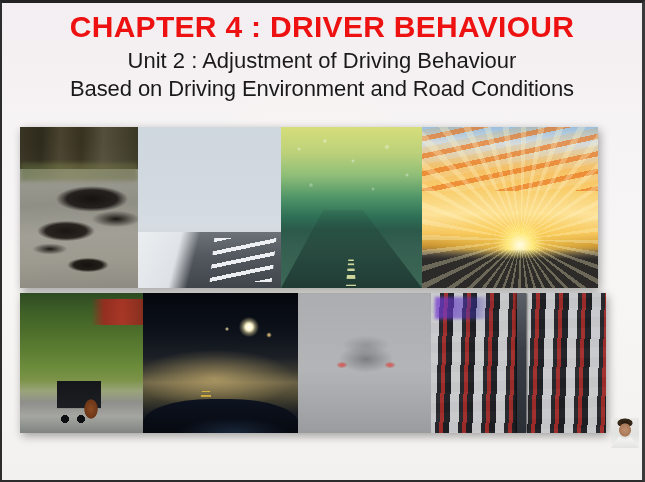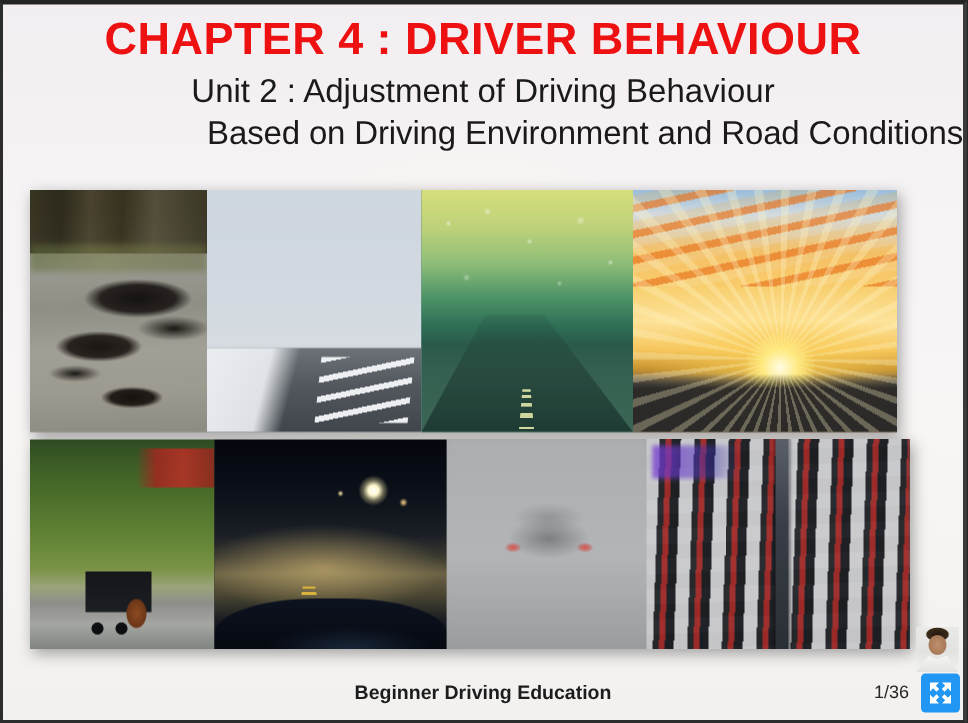--- a/index.html
+++ b/index.html
@@ -50,21 +50,21 @@
     line-height: 40px;
     white-space: nowrap;
   }
   .unit-line {
     font-size: 22px;
     font-weight: normal;
     color: #1a1a1a;
     line-height: 28px;
     white-space: nowrap;
   }
-  .unit-line.l2 { letter-spacing: -0.1px; text-align: right; }
+  .unit-line.l2 { letter-spacing: -0.1px; }
 
   
   .photo-grid {
     position: absolute;
     left: 18px;
     top: 124px;
     width: 590px;
     z-index: 4;
     filter: drop-shadow(2px 3px 5px rgba(0,0,0,0.35));
   }
@@ -402,33 +402,15 @@
         <div class="tile w-buggy art-buggy" title="Horse drawn buggy travelling on a rural road"></div>
         <div class="tile w-night art-night" title="Night driving with oncoming headlights seen from the driver seat"></div>
         <div class="tile w-fog art-fog" title="Car tail lights barely visible in dense fog"></div>
         <div class="tile w-traffic art-traffic" title="Heavy traffic congestion on a multi lane road at night"></div>
       </div>
 
     </div>
 
     <div class="presenter-thumb"></div>
 
-    <div class="footer">
-      <div class="footer-title">Beginner Driving Education</div>
-
-      <div class="page-indicator">1/36</div>
-
-      <div class="fullscreen-btn">
-        <span>
-          <svg width="16" height="16" viewBox="0 0 16 16" aria-hidden="true">
-            <g fill="#ffffff">
-              <polygon points="1,1 7,1 4.9,3.1 7.1,5.3 5.3,7.1 3.1,4.9 1,7"></polygon>
-              <polygon points="15,1 15,7 12.9,4.9 10.7,7.1 8.9,5.3 11.1,3.1 9,1"></polygon>
-              <polygon points="1,15 1,9 3.1,11.1 5.3,8.9 7.1,10.7 4.9,12.9 7,15"></polygon>
-              <polygon points="15,15 9,15 11.1,12.9 8.9,10.7 10.7,8.9 12.9,11.1 15,9"></polygon>
-            </g>
-          </svg>
-        </span>
-      </div>
-    </div>
 
   </div>
 </div>
 
 </body></html>

